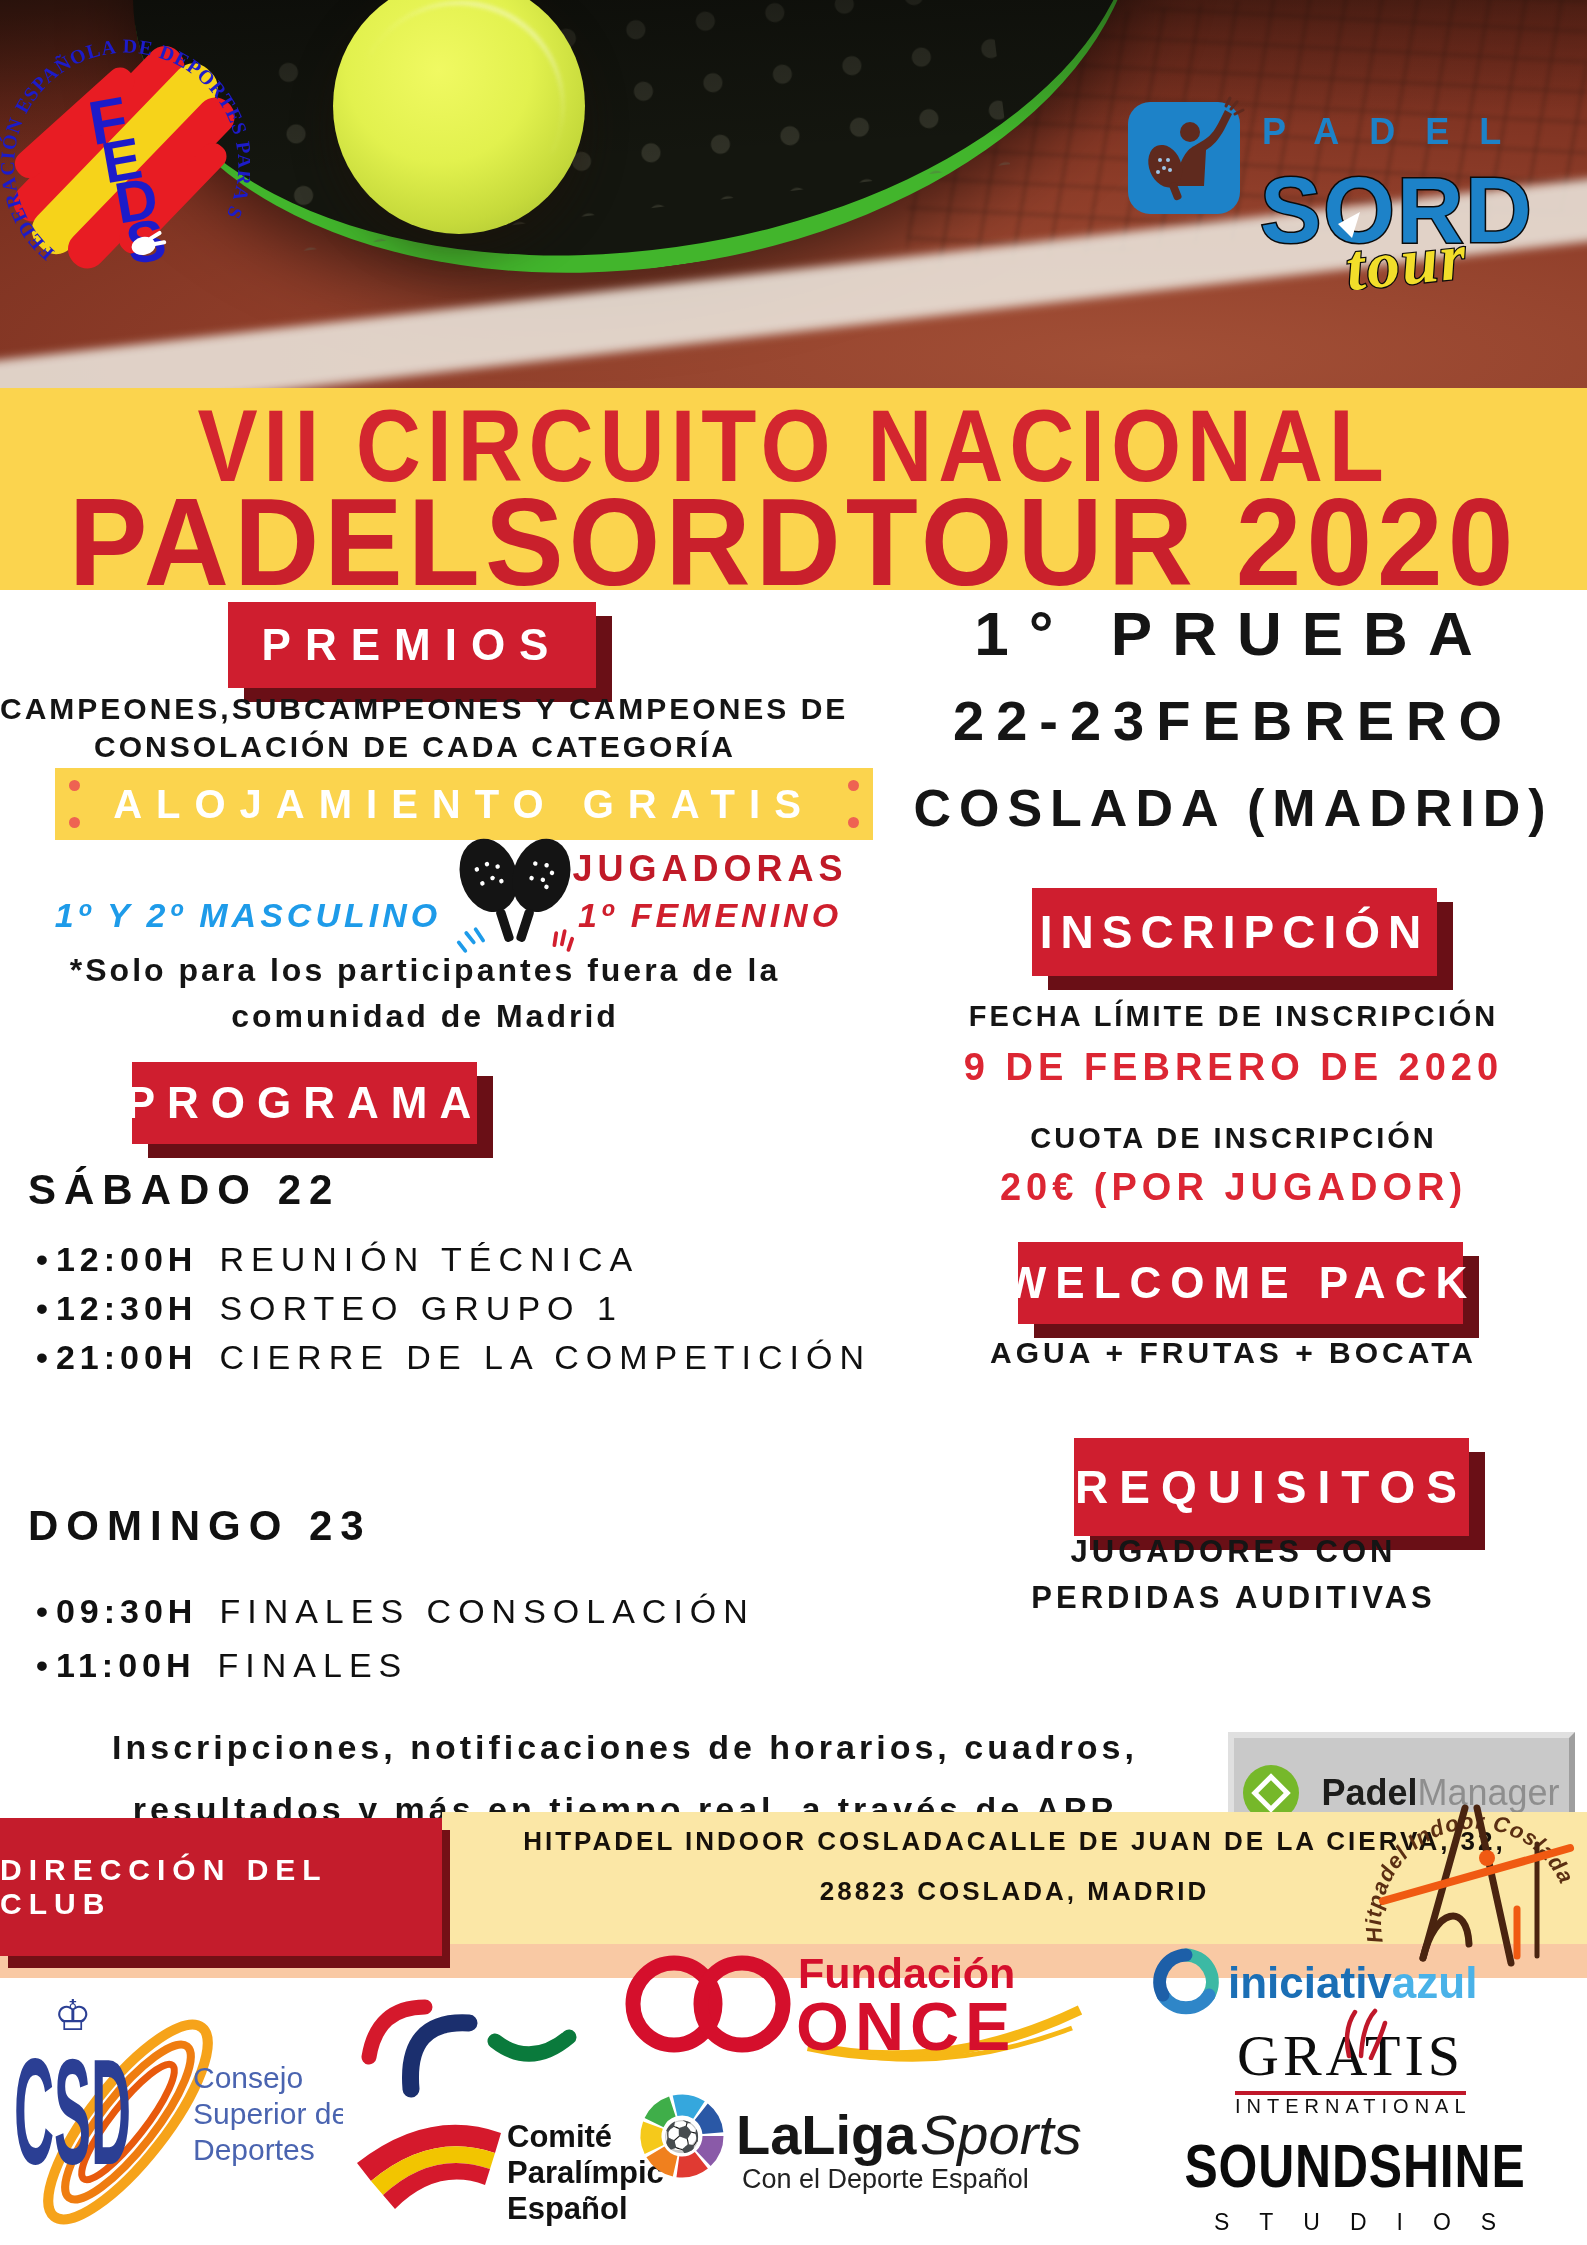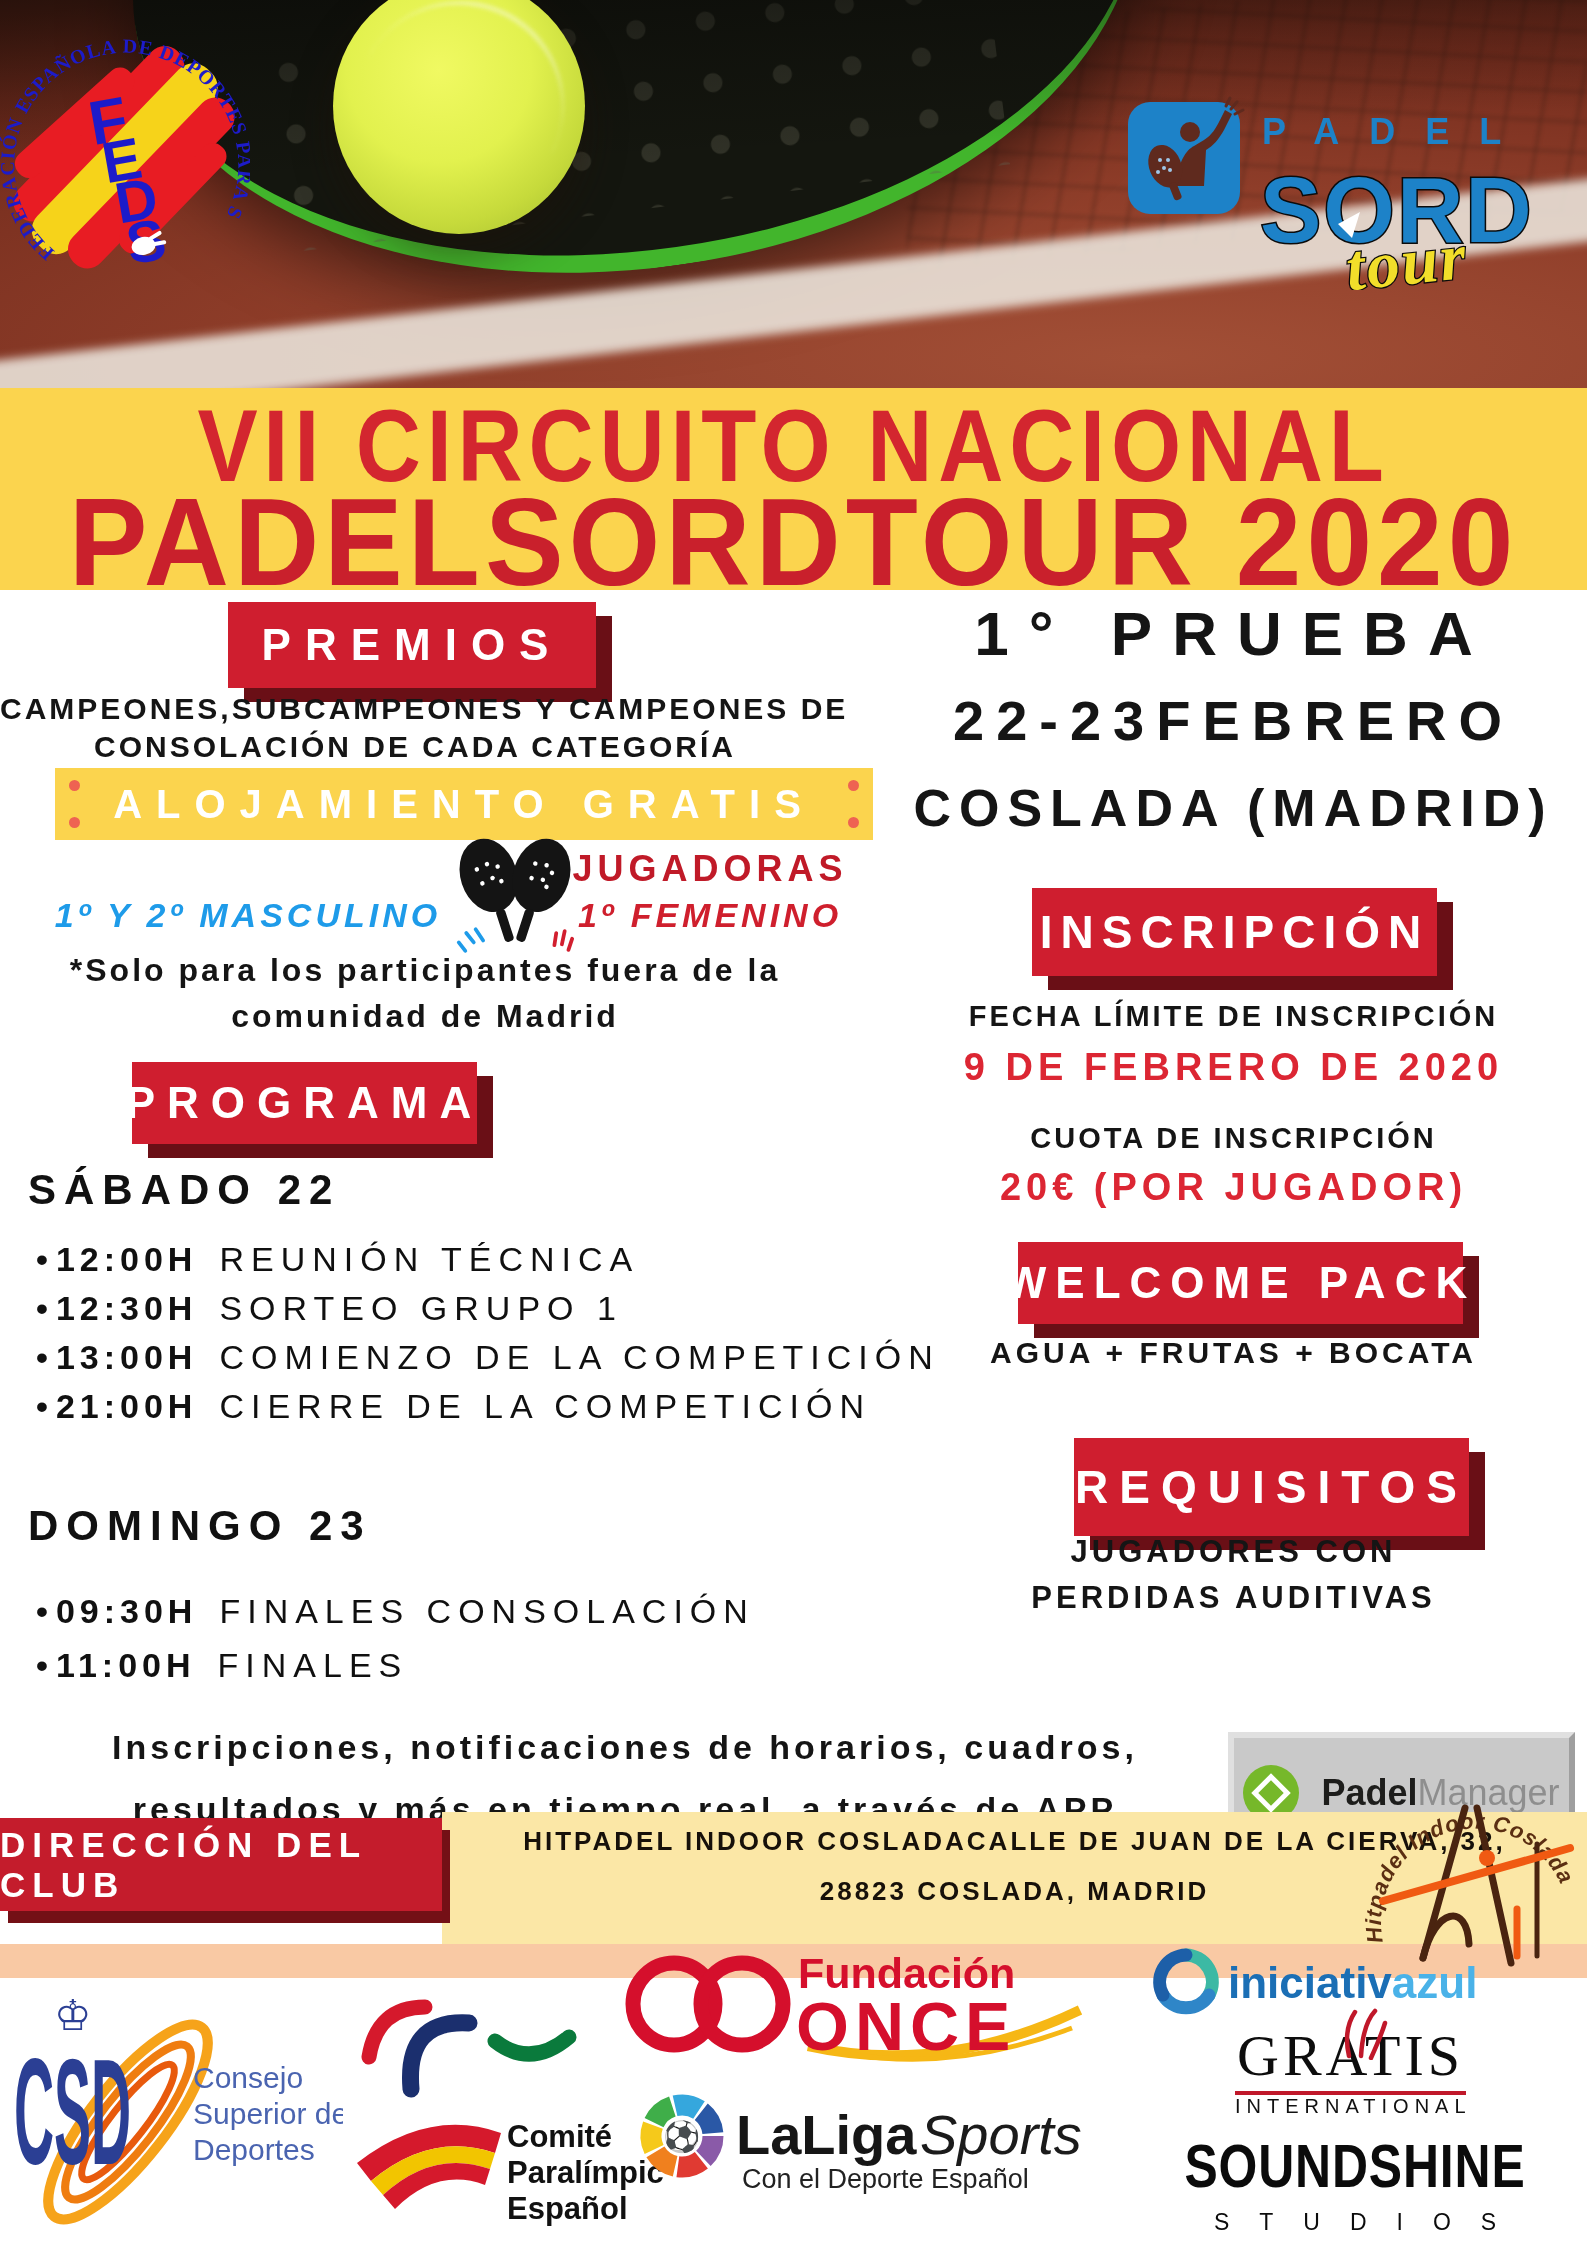--- a/index.html
+++ b/index.html
@@ -96,22 +96,22 @@
     align-items:center;justify-content:center;flex:none;}
   #pm-diamond{width:18px;height:18px;border:5px solid #fff;transform:rotate(45deg);}
   #pm-text{font-size:36px;white-space:nowrap;}
   #pm-text .b{font-weight:bold;color:#1d1d1b;} #pm-text .g{color:#8E8E8E;}
 
   
   #addr-yellow{left:442px;top:1812px;width:1145px;height:132px;background:#FBE7A6;}
   #addr1{left:442px;top:1826px;width:1145px;font-size:26px;letter-spacing:3px;color:#17110a;}
   #addr2{left:442px;top:1876px;width:1145px;font-size:26px;letter-spacing:3px;color:#17110a;}
   #salmon-strip{left:0;top:1944px;width:1587px;height:34px;background:#F9C9A4;}
-  #addr-ribbon{left:0;top:1818px;width:442px;height:93px;background:#C41C2C;color:#fff;
-    display:flex;align-items:center;justify-content:center;font-weight:bold;font-size:35px;
+  #addr-ribbon{left:0;top:1818px;width:442px;height:138px;background:#C41C2C;color:#fff;
+    display:flex;align-items:center;justify-content:center;font-weight:bold;font-size:30px;
     letter-spacing:7px;box-shadow:8px 12px 0 #741016;}
   #hitpadel-logo{left:1365px;top:1746px;width:215px;height:235px;z-index:6;}
 
   
   #csd-logo{left:8px;top:1992px;width:335px;height:250px;}
   #cpe-logo{left:345px;top:1995px;width:320px;height:250px;}
   #once-logo{left:612px;top:1942px;width:480px;height:125px;}
   #laliga-logo{left:630px;top:2078px;width:470px;height:120px;}
   #iniciativazul-logo{left:1140px;top:1942px;width:395px;height:80px;}
   #iadic{left:1235px;top:2022px;width:190px;text-align:center;}
@@ -257,24 +257,20 @@
   <div class="abs sched" id="sched-sat">
     <div class="srow">
       <span class="stime">12:00H</span>
       <span class="slabel">REUNIÓN TÉCNICA</span>
     </div>
     <div class="srow">
       <span class="stime">12:30H</span>
       <span class="slabel">SORTEO GRUPO 1</span>
     </div>
     <div class="srow">
-      <span class="stime">13:00H</span>
-      <span class="slabel">COMIENZO DE LA COMPETICIÓN</span>
-    </div>
-    <div class="srow">
       <span class="stime">21:00H</span>
       <span class="slabel">CIERRE DE LA COMPETICIÓN</span>
     </div>
   </div>
 
   <div class="abs" id="domingo">DOMINGO 23</div>
   <div class="abs sched" id="sched-sun">
     <div class="srow">
       <span class="stime">09:30H</span>
       <span class="slabel">FINALES CONSOLACIÓN</span>

